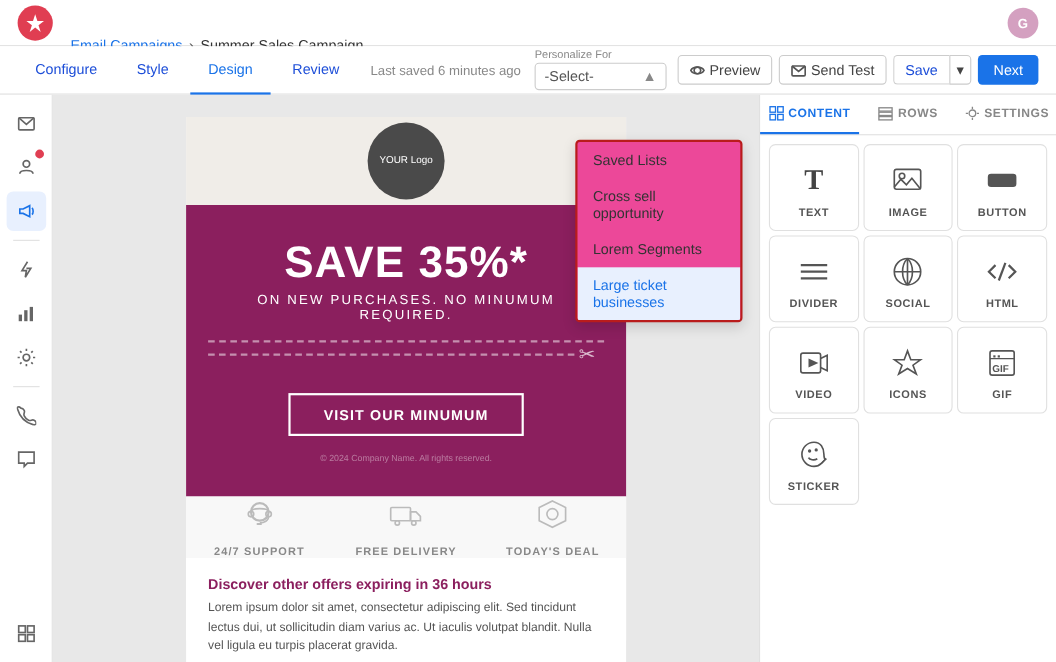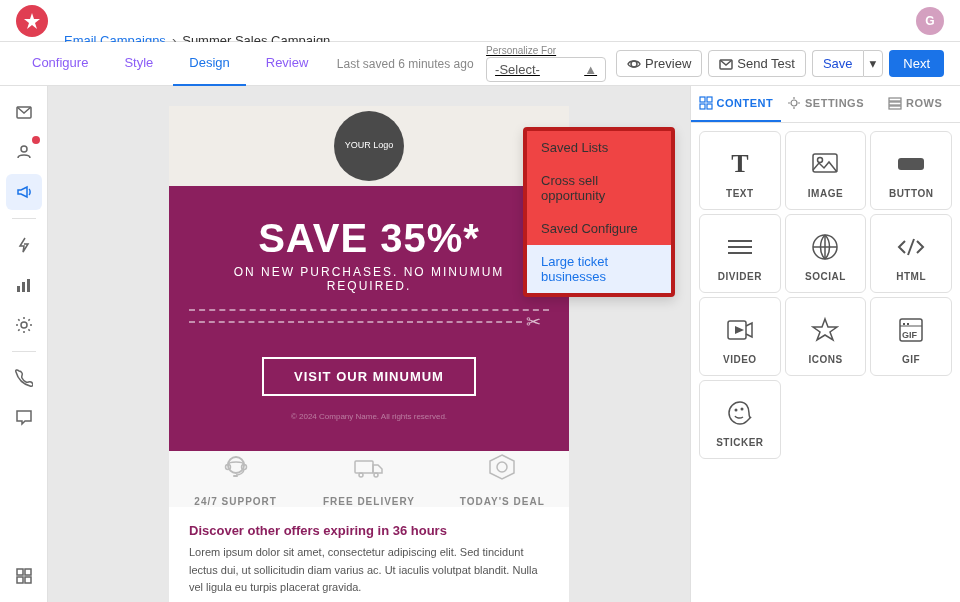--- a/index.html
+++ b/index.html
@@ -9,21 +9,21 @@
     .app-container { display: flex; flex-direction: column; width: 960px; height: 602px; }
 
     
     .top-nav { display: flex; align-items: center; height: 42px; background: #fff; border-bottom: 1px solid #e0e0e0; padding: 0 16px; gap: 16px; }
     .brand-logo { width: 32px; height: 32px; background: #e03e52; border-radius: 50%; display: flex; align-items: center; justify-content: center; color: #fff; font-weight: bold; font-size: 13px; flex-shrink: 0; }
     .breadcrumb { display: flex; align-items: center; gap: 6px; color: #555; font-size: 13px; margin-top: 40px; }
     .breadcrumb a { color: #1a73e8; text-decoration: none; }
     .breadcrumb-current { color: #333; font-weight: 500; }
     .spacer { flex: 1; }
     .user-avatar { width: 28px; height: 28px; background: #d4a0c0; border-radius: 50%; display: flex; align-items: center; justify-content: center; color: #fff; font-size: 12px; font-weight: bold; }
-    .tab { padding: 0 16px; height: 44px; display: flex; align-items: center; color: #8b5cf6; cursor: pointer; border-bottom: 2px solid transparent; font-size: 13px; }
+    .tab { padding: 0 16px; height: 44px; display: flex; align-items: center; color: #1d4ed8; cursor: pointer; border-bottom: 2px solid transparent; font-size: 13px; }
     .tab.active { color: #1a73e8; border-bottom: 2px solid #1a73e8; font-weight: 500; text-align: right; }
     .saved-info { flex: 1; text-align: center; color: #888; font-size: 12px; }
     .personalize-select { display: flex; align-items: center; border: 1px solid #ccc; border-radius: 4px; padding: 4px 8px; background: #fff; cursor: pointer; font-size: 13px; color: #555; gap: 4px; min-width: 120px; position: relative; }
     .personalize-select .caret { margin-left: auto; color: #888; }
 
     .action-buttons { display: flex; align-items: center; gap: 6px; }
     .btn-preview { display: flex; align-items: center; gap: 4px; border: 1px solid #ccc; border-radius: 4px; padding: 5px 10px; background: #fff; cursor: pointer; font-size: 13px; color: #444; }
     .btn-send-test { display: flex; align-items: center; gap: 4px; border: 1px solid #ccc; border-radius: 4px; padding: 5px 10px; background: #fff; cursor: pointer; font-size: 13px; color: #444; }
     .btn-save { display: flex; align-items: center; border: 1px solid #ccc; border-radius: 4px 0 0 4px; padding: 5px 10px; background: #fff; cursor: pointer; font-size: 13px; color: #1d4ed8; border-right: none; }
     .btn-save-dropdown { border: 1px solid #ccc; border-radius: 0 4px 4px 0; padding: 5px 6px; background: #fff; cursor: pointer; color: #444; }
@@ -63,21 +63,21 @@
     .right-panel-tabs { display: flex; border-bottom: 1px solid #e0e0e0; }
     .right-tab { flex: 1; padding: 10px 4px; text-align: center; font-size: 11px; font-weight: 600; color: #888; cursor: pointer; border-bottom: 2px solid transparent; display: flex; align-items: center; justify-content: center; gap: 4px; letter-spacing: 0.5px; }
     .right-tab.active { color: #1a73e8; border-bottom: 2px solid #1a73e8; }
     .content-grid { display: grid; grid-template-columns: 1fr 1fr 1fr; gap: 4px; padding: 8px; }
     .content-item { display: flex; flex-direction: column; align-items: center; justify-content: center; border: 1px solid #e0e0e0; border-radius: 6px; padding: 14px 6px 10px; cursor: pointer; background: #fff; }
     .content-item-icon { font-size: 22px; color: #555; margin-bottom: 6px; width: 36px; height: 36px; display: flex; align-items: center; justify-content: center; }
     .content-item-label { font-size: 10px; color: #555; font-weight: 600; letter-spacing: 0.5px; text-transform: uppercase; }
 
     
     .dropdown-overlay { position: absolute; top: 0; left: 0; right: 0; bottom: 0; z-index: 10; pointer-events: none; }
-    .dropdown-menu { position: absolute; top: 85px; left: 523px; width: 152px; background: #ef4444; border: 4px solid #b91c1c; border-radius: 4px; box-shadow: 0 4px 12px rgba(0,0,0,0.15); pointer-events: all; overflow: hidden; z-index: 100; }
+    .dropdown-menu { position: absolute; top: 85px; left: 523px; width: 152px; background: #ec4899; border: 2px solid #b91c1c; border-radius: 4px; box-shadow: 0 4px 12px rgba(0,0,0,0.15); pointer-events: all; overflow: hidden; z-index: 100; }
     .dropdown-item { padding: 9px 14px; font-size: 13px; color: #333; cursor: pointer; }
     .dropdown-item.highlighted { background: #e8f0fe; color: #1a73e8; }
 
     
     .tab-area-wrapper { position: relative; }
     .tab-controls-row { display: flex; align-items: center; height: 44px; background: #fff; border-bottom: 1px solid #e0e0e0; padding: 0 16px; gap: 4px; }
   </style>
 </head>
 <body>
 
@@ -101,21 +101,21 @@
   <div class="tab-area-wrapper" style="position:relative;">
     <div class="tab-controls-row">
 
       <div class="tab">Configure</div>
       <div class="tab">Style</div>
       <div class="tab active">Design</div>
       <div class="tab">Review</div>
 
       <div class="saved-info">Last saved 6 minutes ago</div>
 
-      <div style="display:flex;flex-direction:column;align-items:flex-start;margin-right:6px;text-decoration:underline;">
+      <div style="display:flex;flex-direction:column;align-items:flex-start;margin-right:6px;">
         <span style="font-size:10px;color:#888;line-height:1;">Personalize For</span>
         <div class="personalize-select" style="margin-top:1px;">
           <span>-Select-</span>
           <span class="caret">▲</span>
         </div>
       </div>
 
       <div class="action-buttons">
         <button class="btn-preview">
           <svg width="14" height="14" viewBox="0 0 14 14">
@@ -138,21 +138,21 @@
           <button class="btn-save-dropdown">▾</button>
         </div>
         <button class="btn-next">Next</button>
       </div>
     </div>
 
     <div class="dropdown-overlay">
       <div class="dropdown-menu">
         <div class="dropdown-item">Saved Lists</div>
         <div class="dropdown-item">Cross sell opportunity</div>
-        <div class="dropdown-item">Saved Configure</div>
+        <div class="dropdown-item">Lorem Segments</div>
         <div class="dropdown-item highlighted">Large ticket businesses</div>
       </div>
     </div>
   </div>
 
   <div class="main-content">
 
     <div class="left-sidebar">
       <div class="sidebar-icon">
         <svg width="18" height="18" viewBox="0 0 18 18">
@@ -286,33 +286,33 @@
           <svg width="14" height="14" viewBox="0 0 14 14">
               <rect x="1" y="1" width="5" height="5" fill="none" stroke="#1a73e8" stroke-width="1.2"></rect>
               <rect x="8" y="1" width="5" height="5" fill="none" stroke="#1a73e8" stroke-width="1.2"></rect>
               <rect x="1" y="8" width="5" height="5" fill="none" stroke="#1a73e8" stroke-width="1.2"></rect>
               <rect x="8" y="8" width="5" height="5" fill="none" stroke="#1a73e8" stroke-width="1.2"></rect>
             </svg>
           <span>CONTENT</span>
         </div>
         <div class="right-tab">
           <svg width="14" height="14" viewBox="0 0 14 14">
-              <circle cx="7" cy="7" r="3" fill="none" stroke="#888" stroke-width="1.2"></circle>
-              <path d="M7 1v2M7 11v2M1 7h2M11 7h2" stroke="#888" stroke-width="1.2"></path>
-            </svg>
-          <span>SETTINGS</span>
-        </div>
-        <div class="right-tab">
-          <svg width="14" height="14" viewBox="0 0 14 14">
               <rect x="1" y="2" width="12" height="3" fill="none" stroke="#888" stroke-width="1.2"></rect>
               <rect x="1" y="6" width="12" height="3" fill="none" stroke="#888" stroke-width="1.2"></rect>
               <rect x="1" y="10" width="12" height="3" fill="none" stroke="#888" stroke-width="1.2"></rect>
             </svg>
           <span>ROWS</span>
         </div>
+        <div class="right-tab">
+          <svg width="14" height="14" viewBox="0 0 14 14">
+              <circle cx="7" cy="7" r="3" fill="none" stroke="#888" stroke-width="1.2"></circle>
+              <path d="M7 1v2M7 11v2M1 7h2M11 7h2" stroke="#888" stroke-width="1.2"></path>
+            </svg>
+          <span>SETTINGS</span>
+        </div>
       </div>
 
       <div class="content-grid">
 
         <div class="content-item">
           <div class="content-item-icon" style="font-size:26px;font-weight:900;color:#444;font-family:serif;">T</div>
           <div class="content-item-label">TEXT</div>
         </div>
 
         <div class="content-item">

